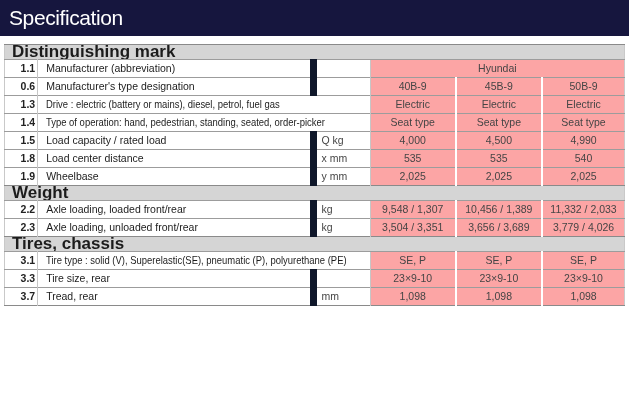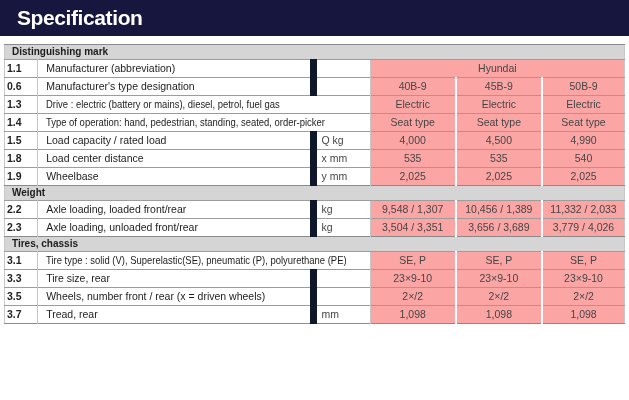--- a/index.html
+++ b/index.html
@@ -6,41 +6,41 @@
   body{
     width:629px;height:400px;overflow:hidden;background:#fff;
     font-family:"Liberation Sans",sans-serif;
     -webkit-font-smoothing:antialiased;
   }
   .titlebar{
     height:36px;display:flex;align-items:center;
     padding:0 9px;box-sizing:border-box;
   }
   .titlebar .title{
-    color:#fff;font-size:21px;font-weight:bold;letter-spacing:-0.4px;margin:8px;
+    color:#fff;font-size:21px;font-weight:normal;letter-spacing:-0.4px;margin:0;
   }
   .tablewrap{margin:8px 4px 0 4px}
   table.spec{
     width:621px;border-collapse:collapse;table-layout:fixed;
     border-top:1px solid #8a8a8a;border-bottom:1px solid #8a8a8a;
     border-left:1px solid #c9c9c9;border-right:1px solid #c9c9c9;
   }
   td{
     font-size:10.5px;line-height:15px;height:15px;
     padding:1px 4px;box-sizing:content-box;
     border-top:1px solid #9c9c9c;
     white-space:nowrap;overflow:hidden;color:#3f3f3f;
   }
   tr.section td{
     background:#d5d5d5;color:#1c1c1c;font-weight:bold;
-    font-size:10px;height:12px;line-height:12px;padding:1px 4px 1px 7px;
+    font-size:17px;height:12px;line-height:12px;padding:1px 4px 1px 7px;
     border-top:1px solid #8a8a8a;
   }
   td.num{
-    text-align:left;font-weight:bold;color:#222;
+    text-align:right;font-weight:bold;color:#222;
     border-right:1px solid #c6c6c6;padding:1px 2px;
   }
   td.label{color:#1c1c1c;padding-left:8px}
   td.unit{
     text-align:left;color:#454545;padding-right:9px;
     border-left:7px solid #0f172a;
   }
   td.val{
     background:#fca5a5;text-align:center;color:#454545;
     border-left:2px solid #fff;
@@ -152,28 +152,20 @@
         </tr>
         <tr>
           <td class="num">3.3</td>
           <td class="label">Tire size, rear</td>
           <td class="unit"></td>
           <td class="val first">23×9-10</td>
           <td class="val">23×9-10</td>
           <td class="val">23×9-10</td>
         </tr>
         <tr>
-          <td class="num">3.5</td>
-          <td class="label">Wheels, number front / rear (x = driven wheels)</td>
-          <td class="unit"></td>
-          <td class="val first">2×/2</td>
-          <td class="val">2×/2</td>
-          <td class="val">2×/2</td>
-        </tr>
-        <tr>
           <td class="num">3.7</td>
           <td class="label">Tread, rear</td>
           <td class="unit">mm</td>
           <td class="val first">1,098</td>
           <td class="val">1,098</td>
           <td class="val">1,098</td>
         </tr>
       </tbody>
   </table>
 </div>

